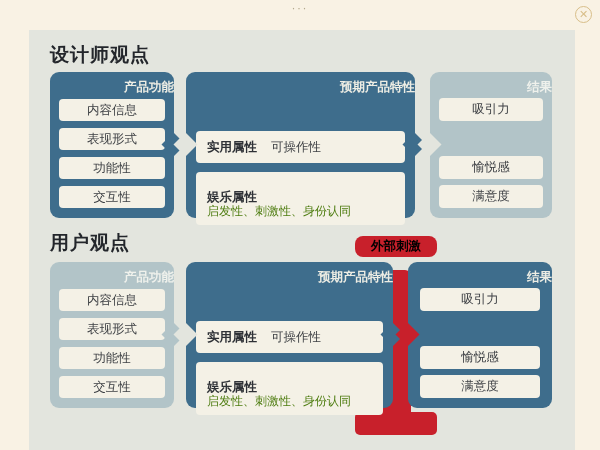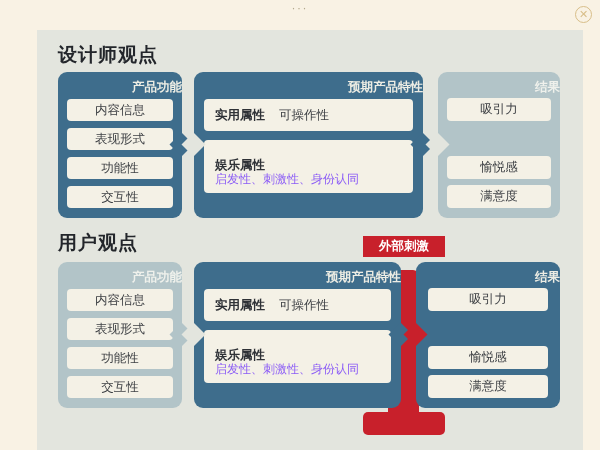--- a/index.html
+++ b/index.html
@@ -25,21 +25,21 @@
   #close-btn {
     position: absolute; right: 8px; top: 6px;
     width: 17px; height: 17px; border-radius: 50%;
     border: 1.3px solid #D8BE89; color: #D8BE89;
     font-size: 11px; line-height: 15px; text-align: center;
     cursor: pointer; box-sizing: border-box;
   }
 
   
   #card {
-    position: absolute; left: 37px; top: 30px;
+    position: absolute; left: 29px; top: 30px;
     width: 546px; height: 420px;
     background: #E3E5DE;
   }
 
   .sec-title {
     position: absolute;
     font-size: 19px; font-weight: 700; color: #23262B;
     letter-spacing: 1px; white-space: nowrap;
   }
 
@@ -76,43 +76,44 @@
     color: #3C3F43;
     font-size: 12.5px;
     display: flex; align-items: center; justify-content: center;
     white-space: nowrap;
     box-sizing: border-box;
   }
   .chip.wide {
     justify-content: flex-start;
     padding-left: 11px;
     display: block;
+    margin-top: 32px;
   }
   .chip .bold {
     font-weight: 700; color: #2E3136;
   }
   .chip .ln1 {
     line-height: 1.15; padding-top: 18px; font-size: 12.5px;
   }
   .chip .ln2 {
-    line-height: 1.25; color: #8b5cf6; font-size: 12px;
+    line-height: 1.25; color: #4d7c0f; font-size: 12px;
   }
   .chip.center-one { display: flex; align-items: center; }
 
   
   .red-bar {
     position: absolute;
     background: #C8202B;
     border-radius: 6px;
   }
   .red-label {
     position: absolute;
     background: #C8202B;
-    border-radius: 0;
-    color: #ffffff;
+    border-radius: 8px;
+    color: #000000;
     font-size: 12.5px; font-weight: 700;
     display: flex; align-items: center; justify-content: center;
     white-space: nowrap;
     z-index: 6;
   }
   .red-foot {
     position: absolute;
     background: #C8202B;
     border-radius: 5px;
     z-index: 1;

